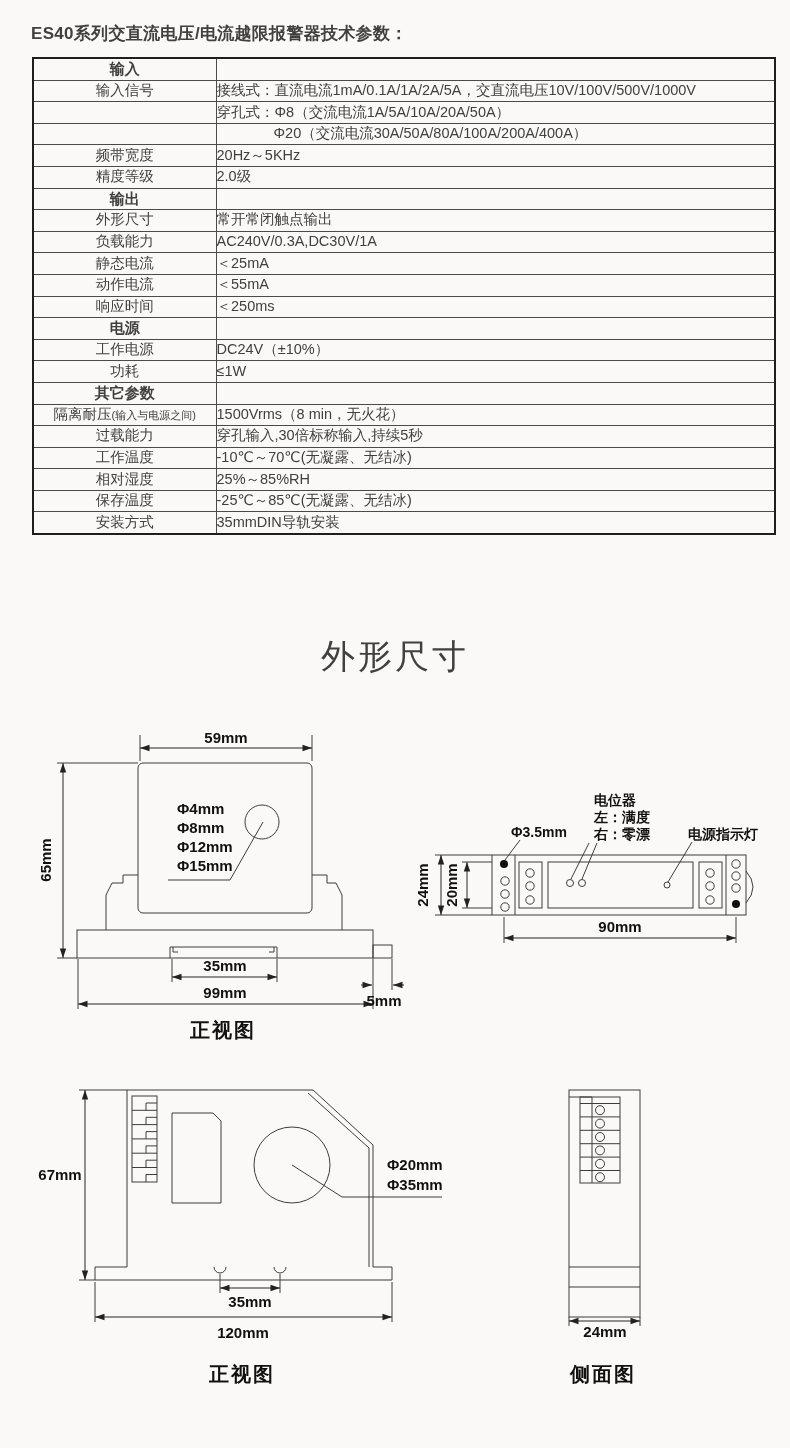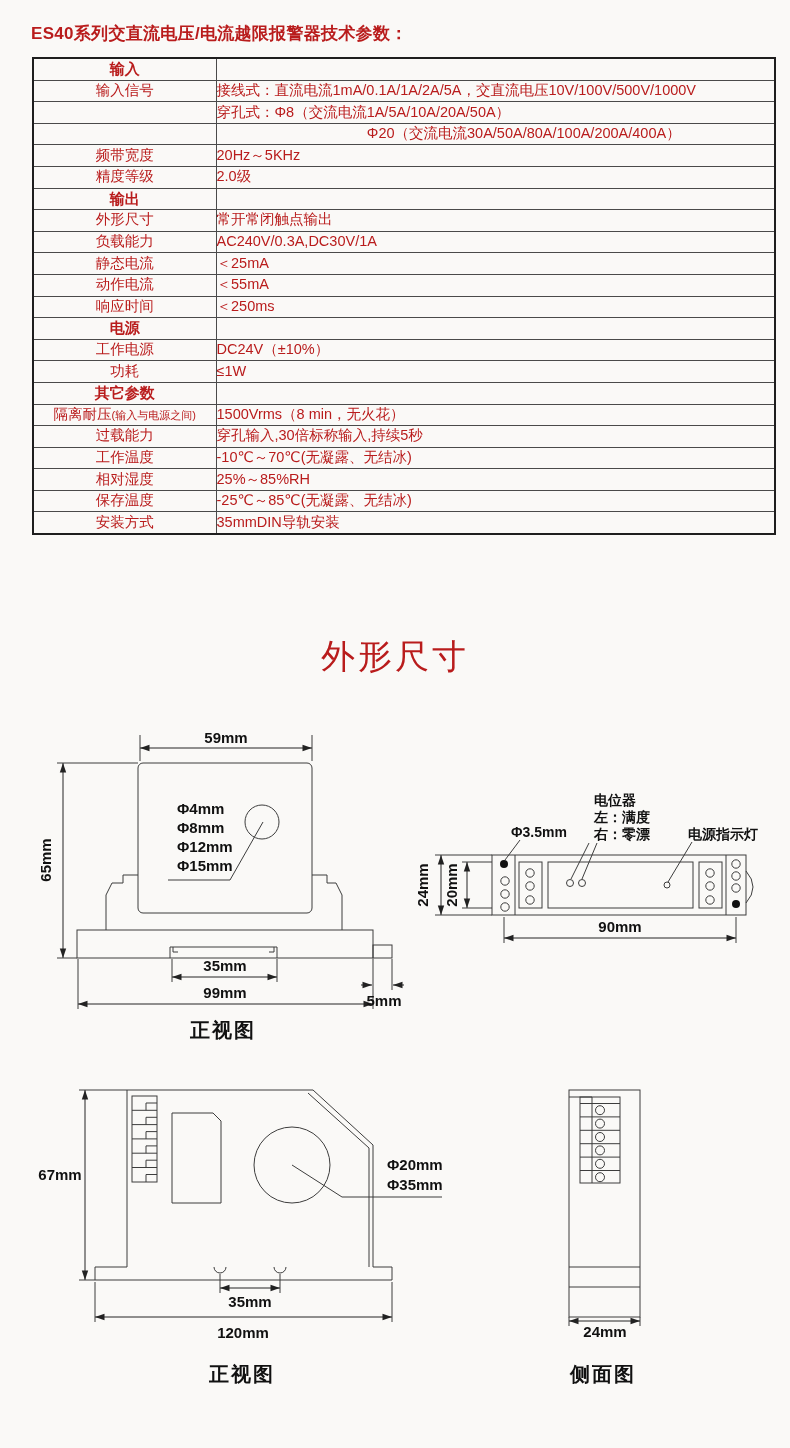--- a/index.html
+++ b/index.html
@@ -1,35 +1,35 @@
 <!DOCTYPE html>
 <html><head>
 <meta charset="utf-8">
 <style>
   html,body{margin:0;padding:0;background:#faf9f7;}
   .page{
     position:relative;width:790px;height:1448px;background:#faf9f7;
-    font-family:"Liberation Sans","DejaVu Sans",sans-serif;color:#b91c1c;
+    font-family:"Liberation Sans","DejaVu Sans",sans-serif;color:#404040;
     overflow:hidden;
   }
   .doc-title{
     position:absolute;left:31px;top:22px;font-size:17px;font-weight:bold;
     letter-spacing:0.3px;white-space:nowrap;
   }
   table.spec{
     position:absolute;left:32px;top:57px;width:744px;
     border-collapse:collapse;table-layout:fixed;border:2px solid #1e1e1e;
   }
   table.spec td{
     border:1px solid #4a4a4a;height:20.6px;font-size:14.5px;padding:0;
     overflow:hidden;white-space:nowrap;vertical-align:middle;line-height:1.1;
   }
   td.c-label{width:183px;padding-left:13px;text-align:center;}
   td.c-value{padding-left:25px;}
-  td.c-value.indent{padding-left:57px;text-align:center;}
+  td.c-value.indent{padding-left:57px;}
   tr.section td.c-label{font-weight:bold;font-size:15px;}
   .lbl-small{font-size:11px;}
   .sec-title{
     position:absolute;left:0;top:634px;width:790px;text-align:center;
     font-size:34px;font-weight:normal;letter-spacing:3px;
   }
   svg.draw{position:absolute;overflow:visible;}
   svg text{font-family:"Liberation Sans","DejaVu Sans",sans-serif;}
   .ln{stroke:#3d3d3d;fill:none;stroke-width:1;}
   .dim{stroke:#242424;fill:none;stroke-width:1;}

